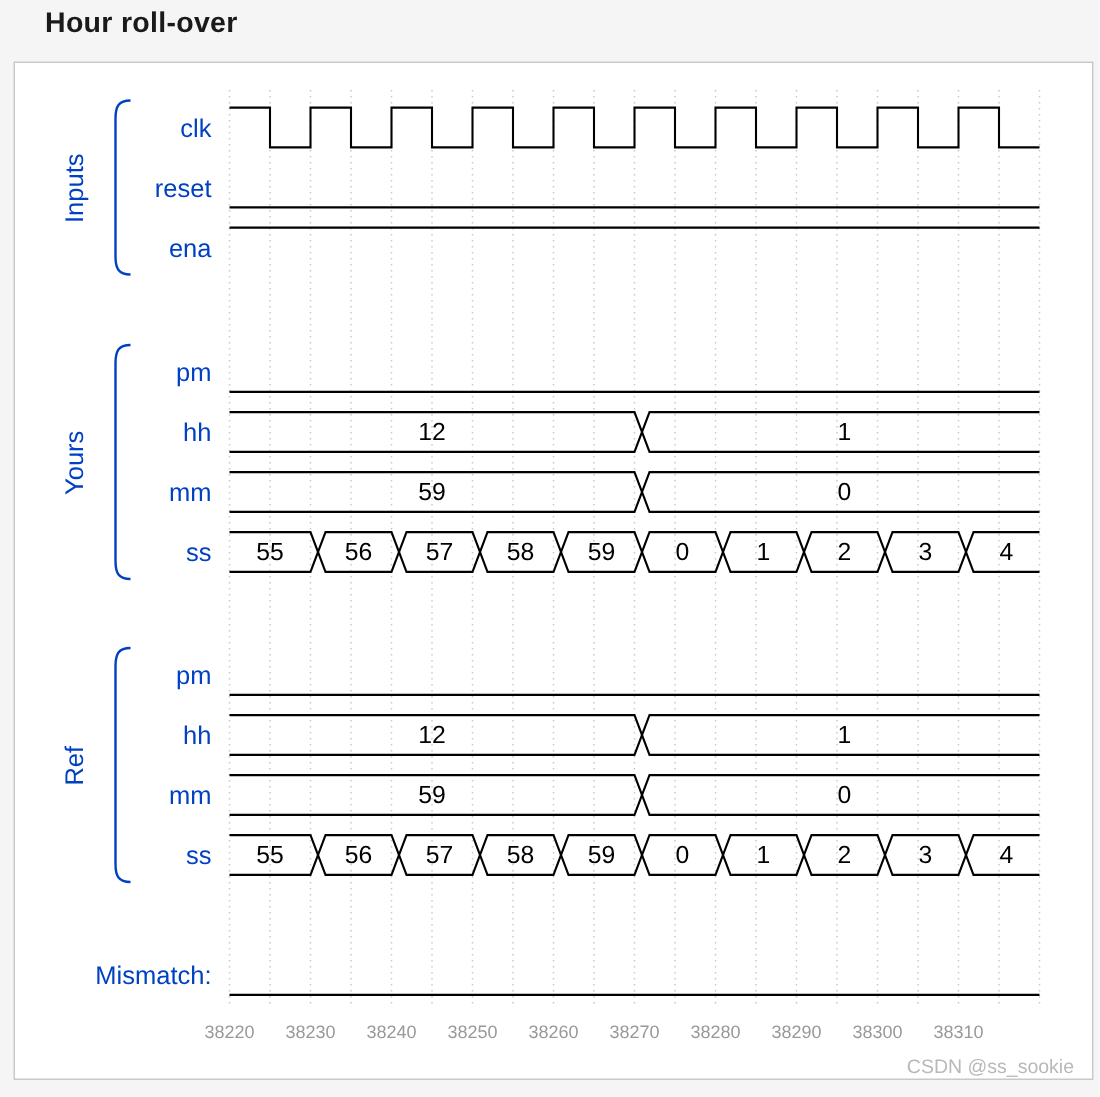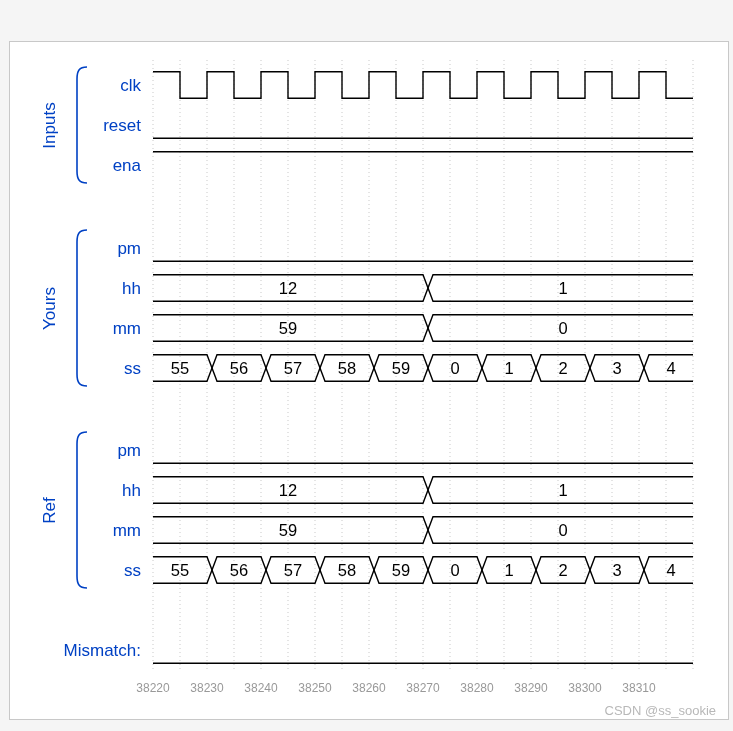--- a/index.html
+++ b/index.html
@@ -26,20 +26,21 @@
   .watermark {
     position: absolute; right: 12px; bottom: 1px;
     font-size: 13px; color: #b8b8b8;
     white-space: nowrap;
   }
 </style>
 </head>
 <body>
 
 <div class="page">
+  <div class="page-title">Hour roll-over</div>
   <div class="panel">
     <svg id="wave-svg" class="wave-svg" width="718" height="677" viewBox="0 0 718 677">
         <line x1="143" y1="18" x2="143" y2="630" stroke="#c9c9c9" stroke-width="1" stroke-dasharray="1 3"></line>
         <line x1="170" y1="18" x2="170" y2="630" stroke="#c9c9c9" stroke-width="1" stroke-dasharray="1 3"></line>
         <line x1="197" y1="18" x2="197" y2="630" stroke="#c9c9c9" stroke-width="1" stroke-dasharray="1 3"></line>
         <line x1="224" y1="18" x2="224" y2="630" stroke="#c9c9c9" stroke-width="1" stroke-dasharray="1 3"></line>
         <line x1="251" y1="18" x2="251" y2="630" stroke="#c9c9c9" stroke-width="1" stroke-dasharray="1 3"></line>
         <line x1="278" y1="18" x2="278" y2="630" stroke="#c9c9c9" stroke-width="1" stroke-dasharray="1 3"></line>
         <line x1="305" y1="18" x2="305" y2="630" stroke="#c9c9c9" stroke-width="1" stroke-dasharray="1 3"></line>
         <line x1="332" y1="18" x2="332" y2="630" stroke="#c9c9c9" stroke-width="1" stroke-dasharray="1 3"></line>

